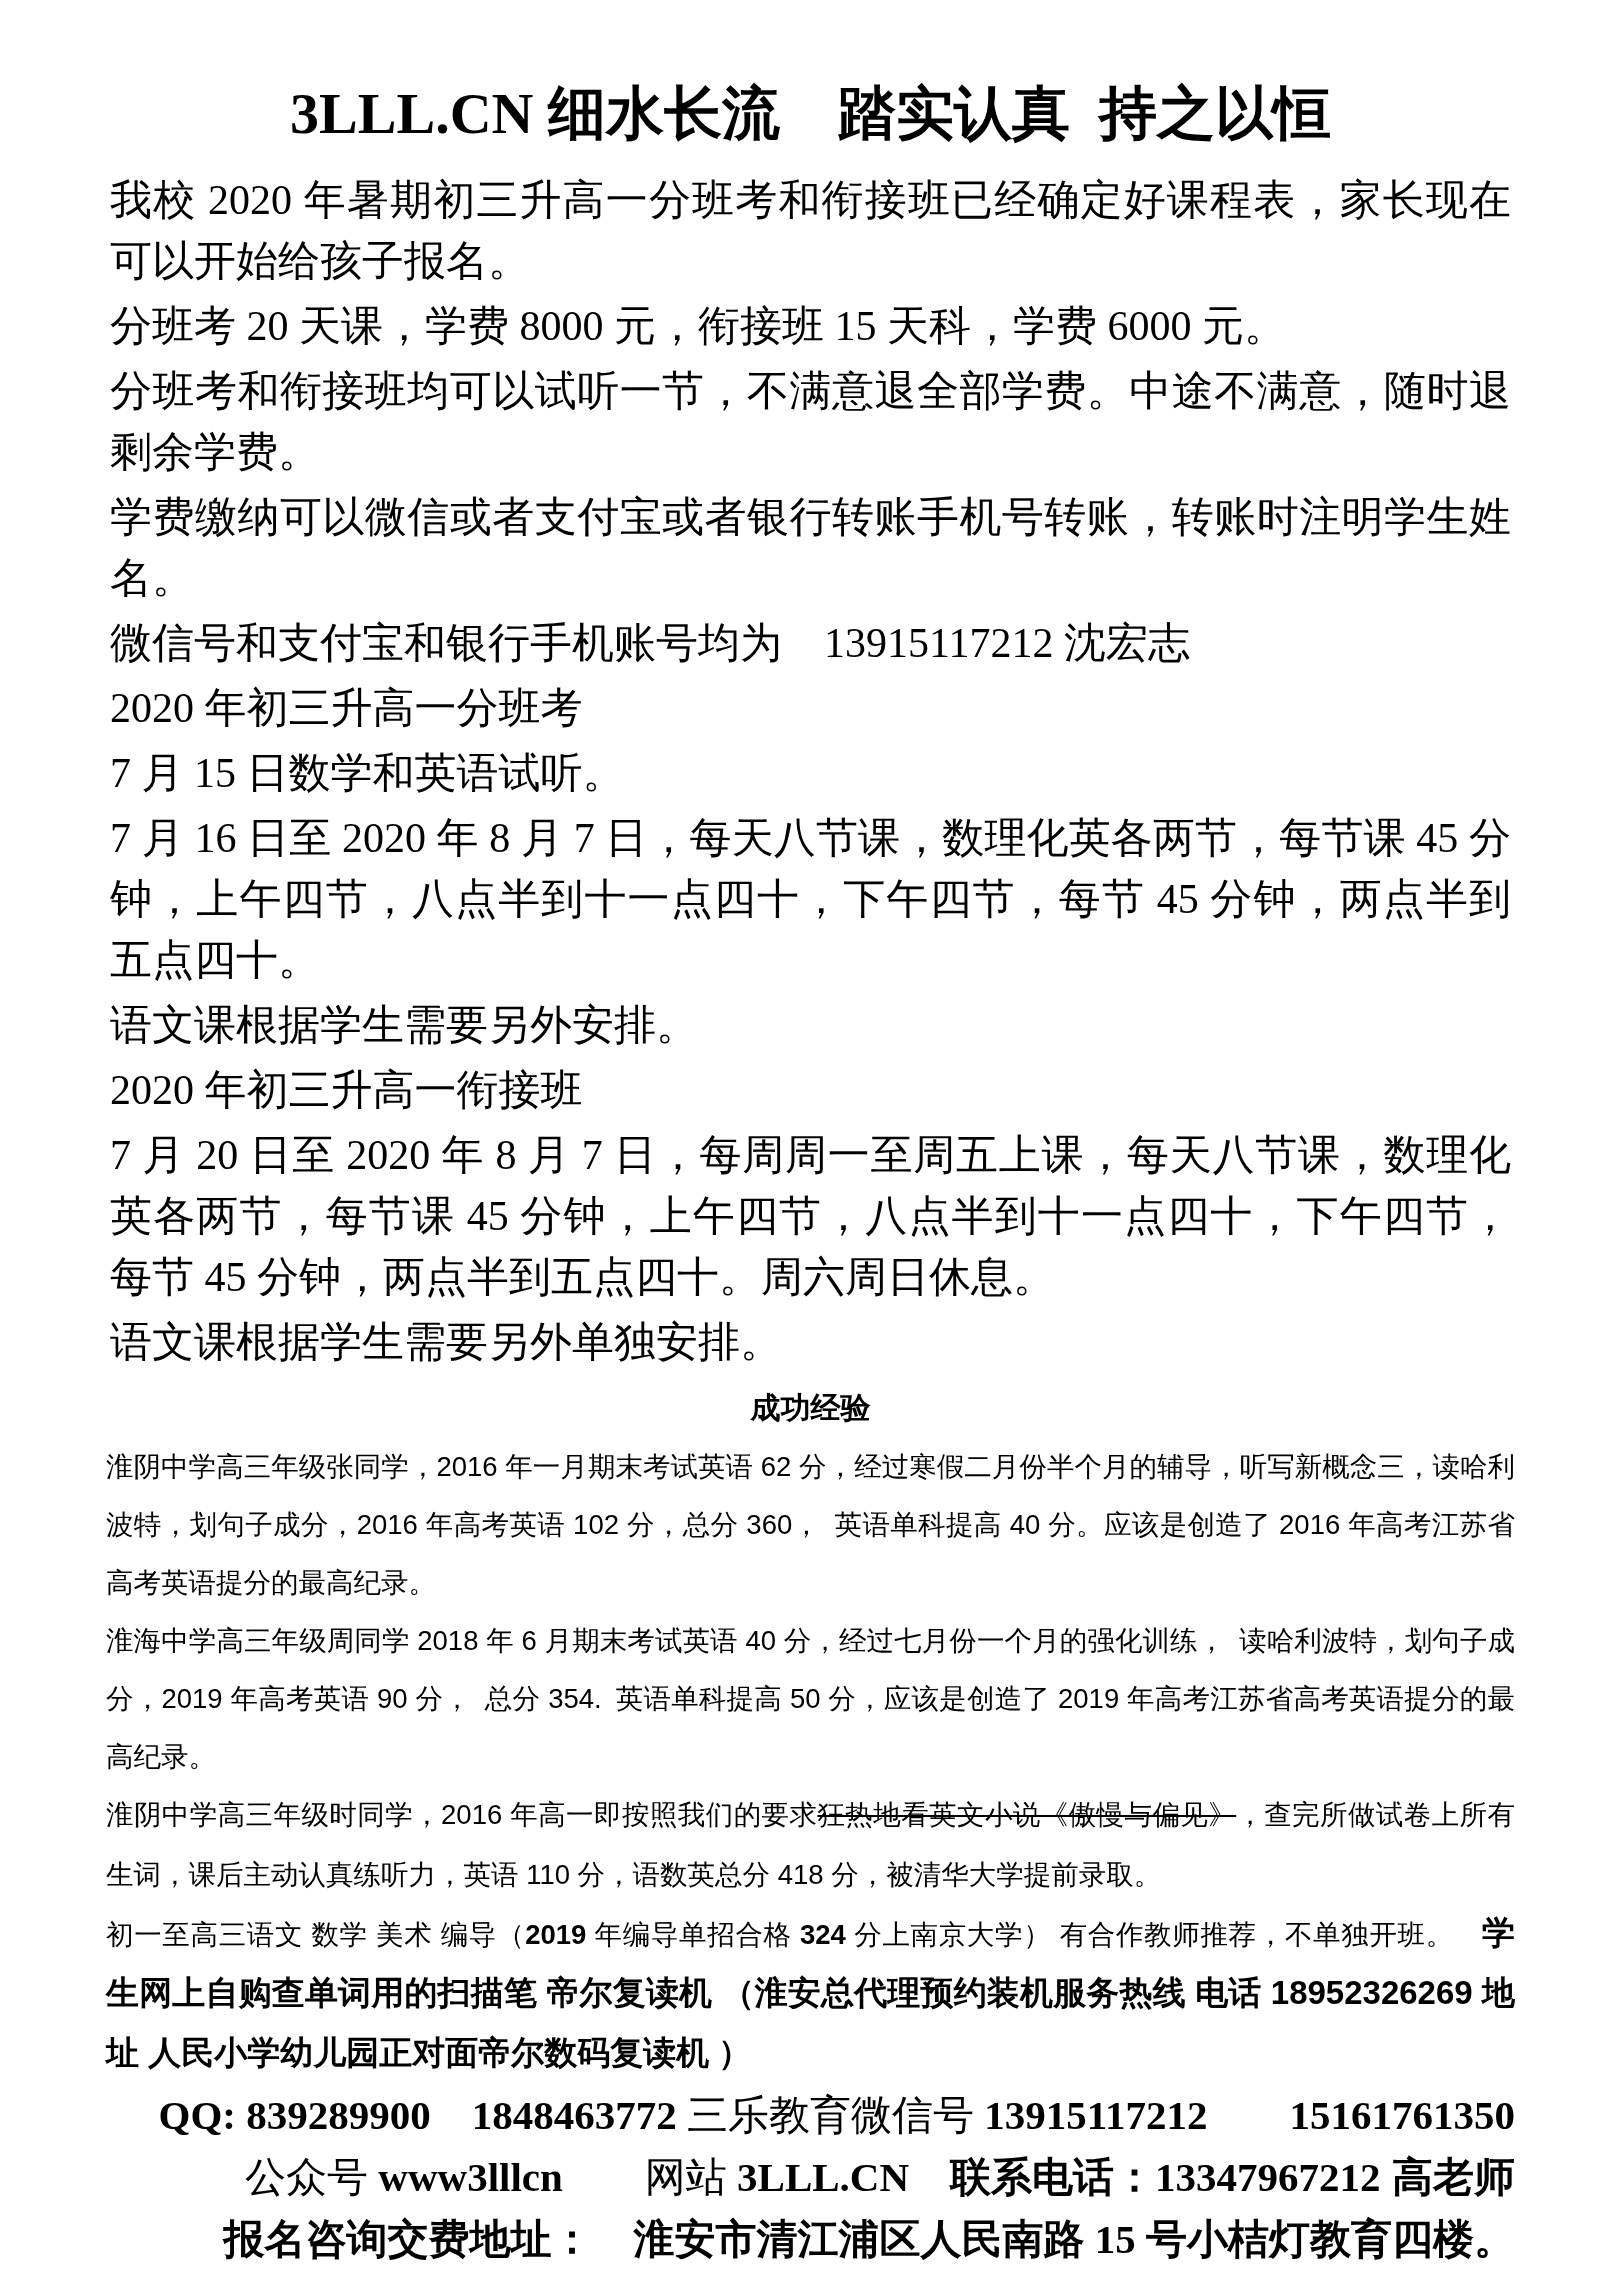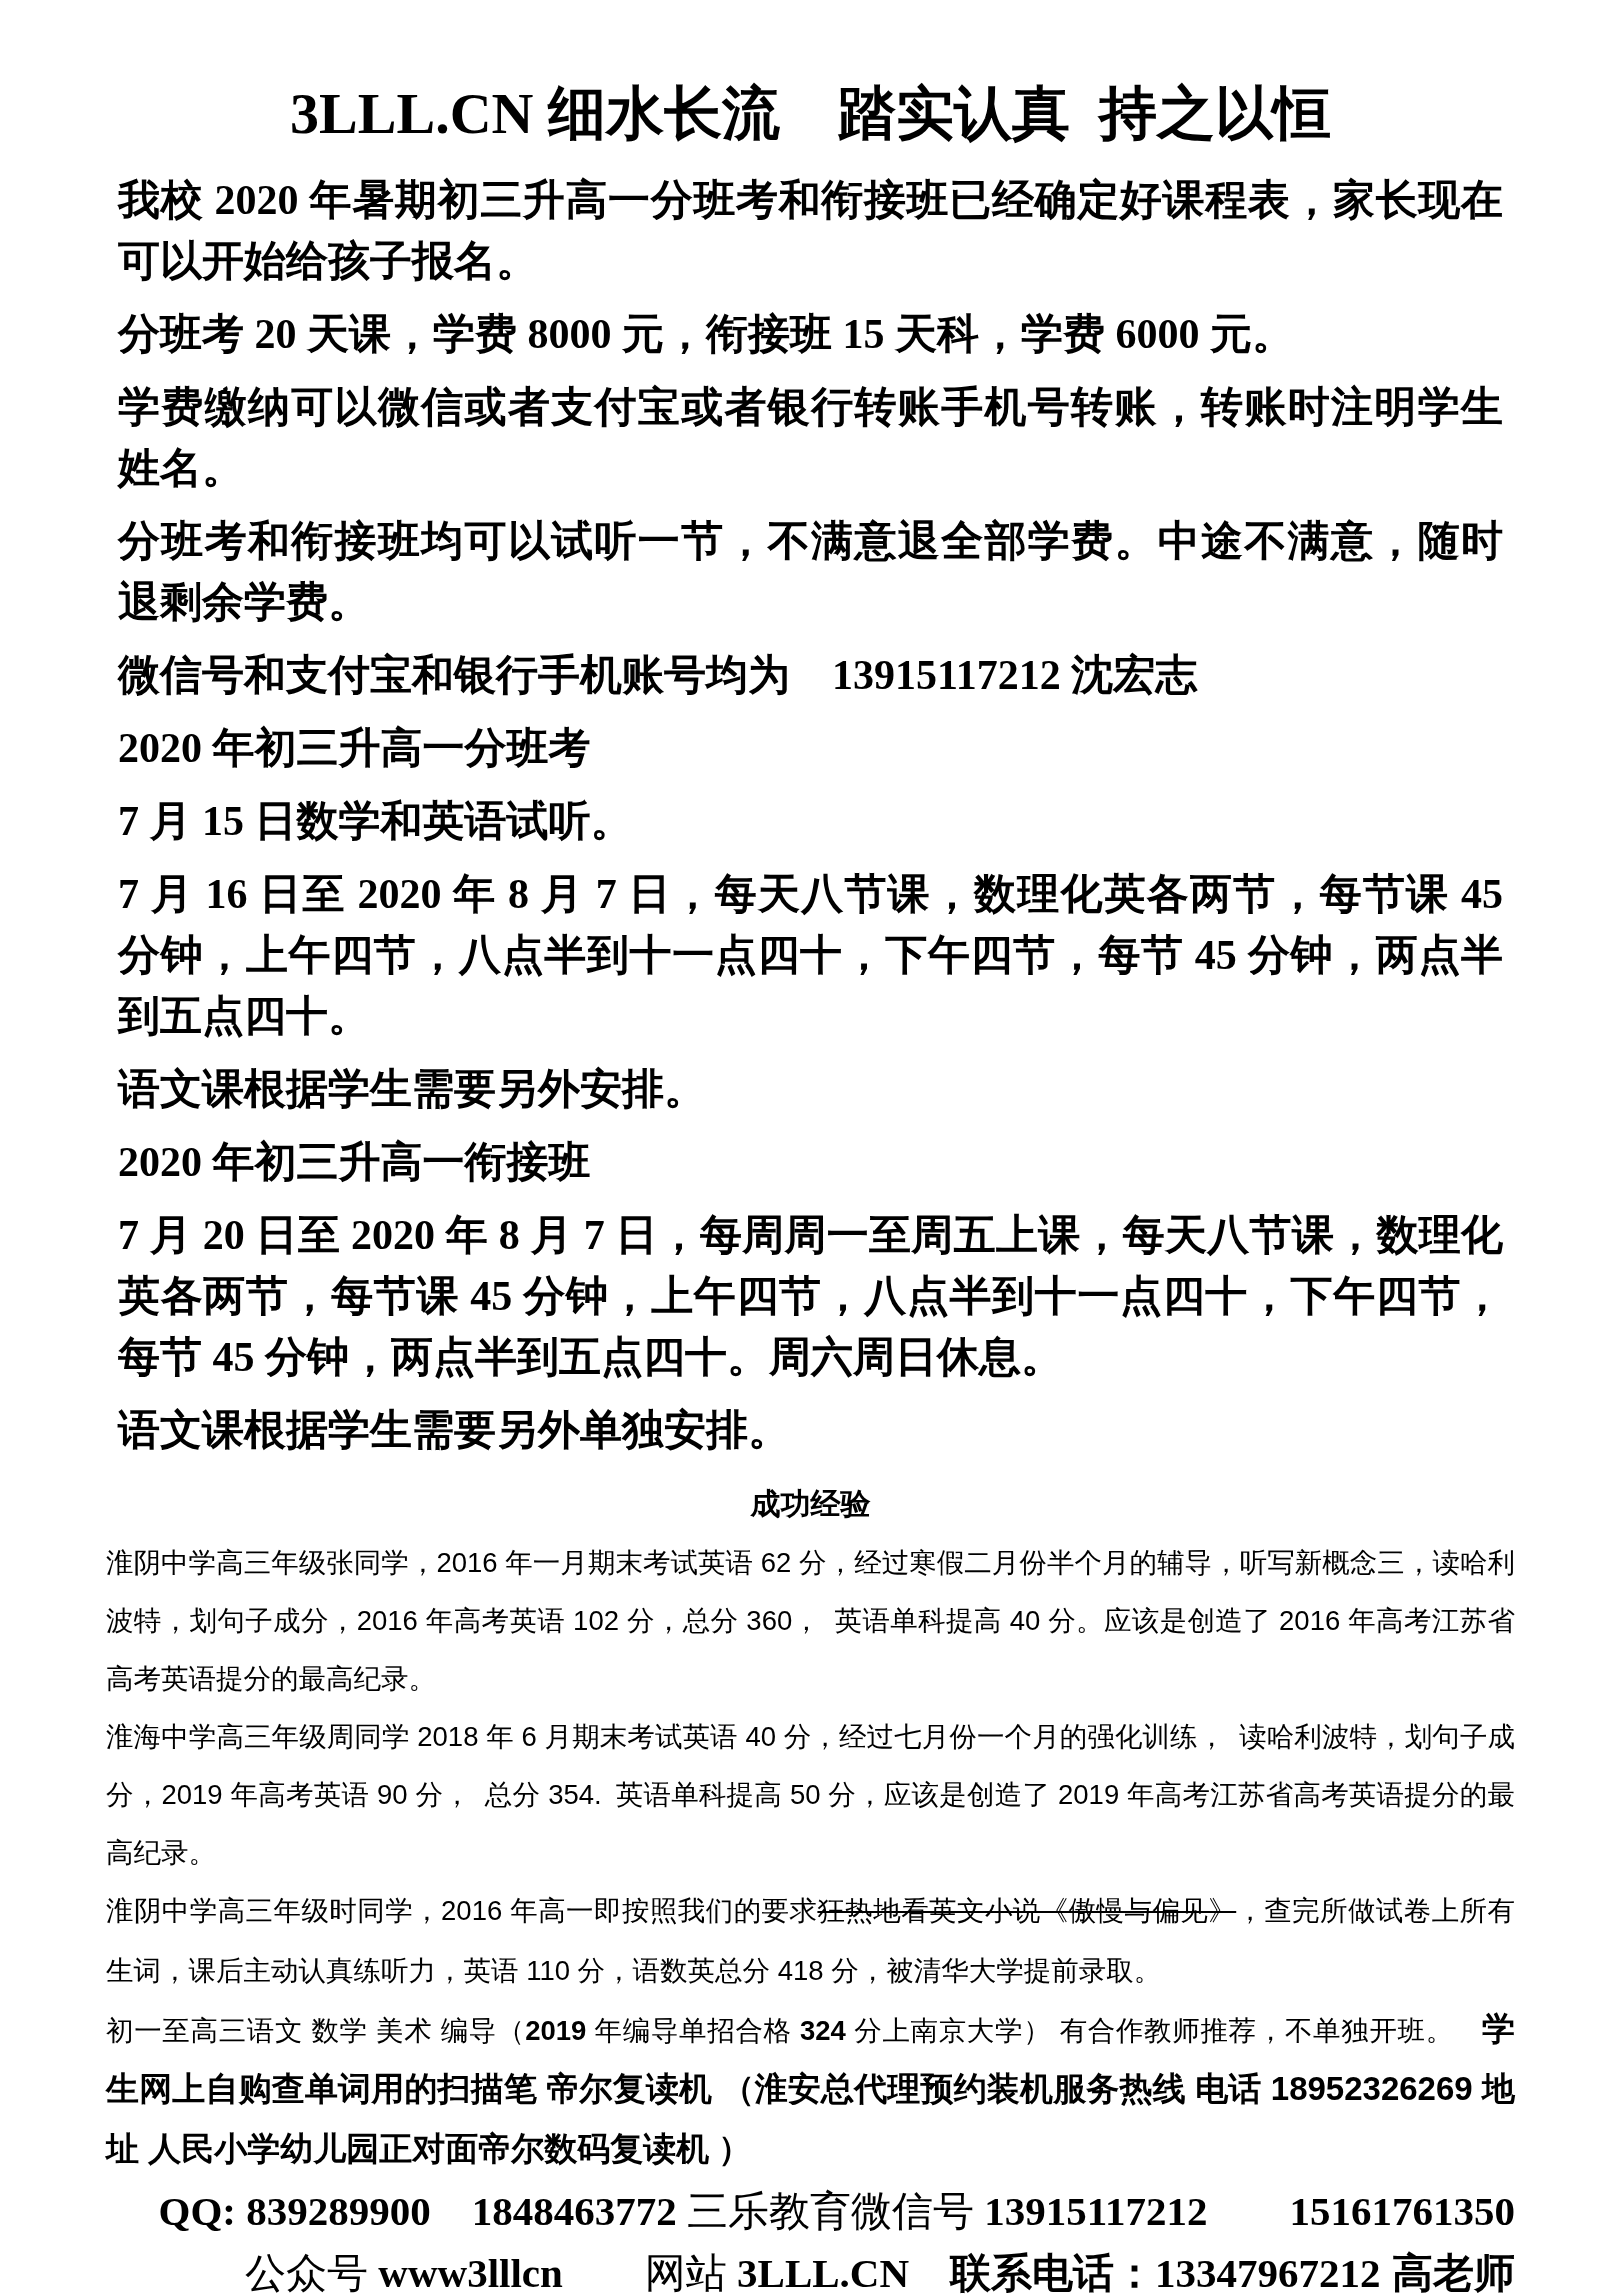--- a/index.html
+++ b/index.html
@@ -21,23 +21,23 @@
   }
   .doc-title {
     margin: 0 0 19px 0;
     font-size: 58px;
     font-weight: bold;
     text-align: center;
     line-height: 1.25;
     white-space: nowrap;
   }
   .body-text p {
-    margin: 12px;
+    margin: 4px;
     font-size: 42px;
-    font-weight: bold;
+    font-weight: normal;
     line-height: 61px;
     text-align: justify;
   }
   .body-text p.center {
   }
   .success-heading {
     margin: 0;
     font-size: 30px;
     font-weight: bold;
     text-align: center;
@@ -80,22 +80,22 @@
 </head>
 <body>
 
 <div class="page">
 
   <h1 class="doc-title">3LLL.CN 细水长流　踏实认真 持之以恒</h1>
 
   <div class="body-text">
     <p>我校 2020 年暑期初三升高一分班考和衔接班已经确定好课程表，家长现在可以开始给孩子报名。</p>
     <p>分班考 20 天课，学费 8000 元，衔接班 15 天科，学费 6000 元。</p>
+    <p>分班考和衔接班均可以试听一节，不满意退全部学费。中途不满意，随时退剩余学费。</p>
     <p>学费缴纳可以微信或者支付宝或者银行转账手机号转账，转账时注明学生姓名。</p>
-    <p>分班考和衔接班均可以试听一节，不满意退全部学费。中途不满意，随时退剩余学费。</p>
     <p>微信号和支付宝和银行手机账号均为　13915117212 沈宏志</p>
     <p class="center">2020 年初三升高一分班考</p>
     <p>7 月 15 日数学和英语试听。</p>
     <p>7 月 16 日至 2020 年 8 月 7 日，每天八节课，数理化英各两节，每节课 45 分钟，上午四节，八点半到十一点四十，下午四节，每节 45 分钟，两点半到五点四十。</p>
     <p>语文课根据学生需要另外安排。</p>
     <p class="center">2020 年初三升高一衔接班</p>
     <p>7 月 20 日至 2020 年 8 月 7 日，每周周一至周五上课，每天八节课，数理化英各两节，每节课 45 分钟，上午四节，八点半到十一点四十，下午四节，每节 45 分钟，两点半到五点四十。周六周日休息。</p>
     <p>语文课根据学生需要另外单独安排。</p>
   </div>
 

